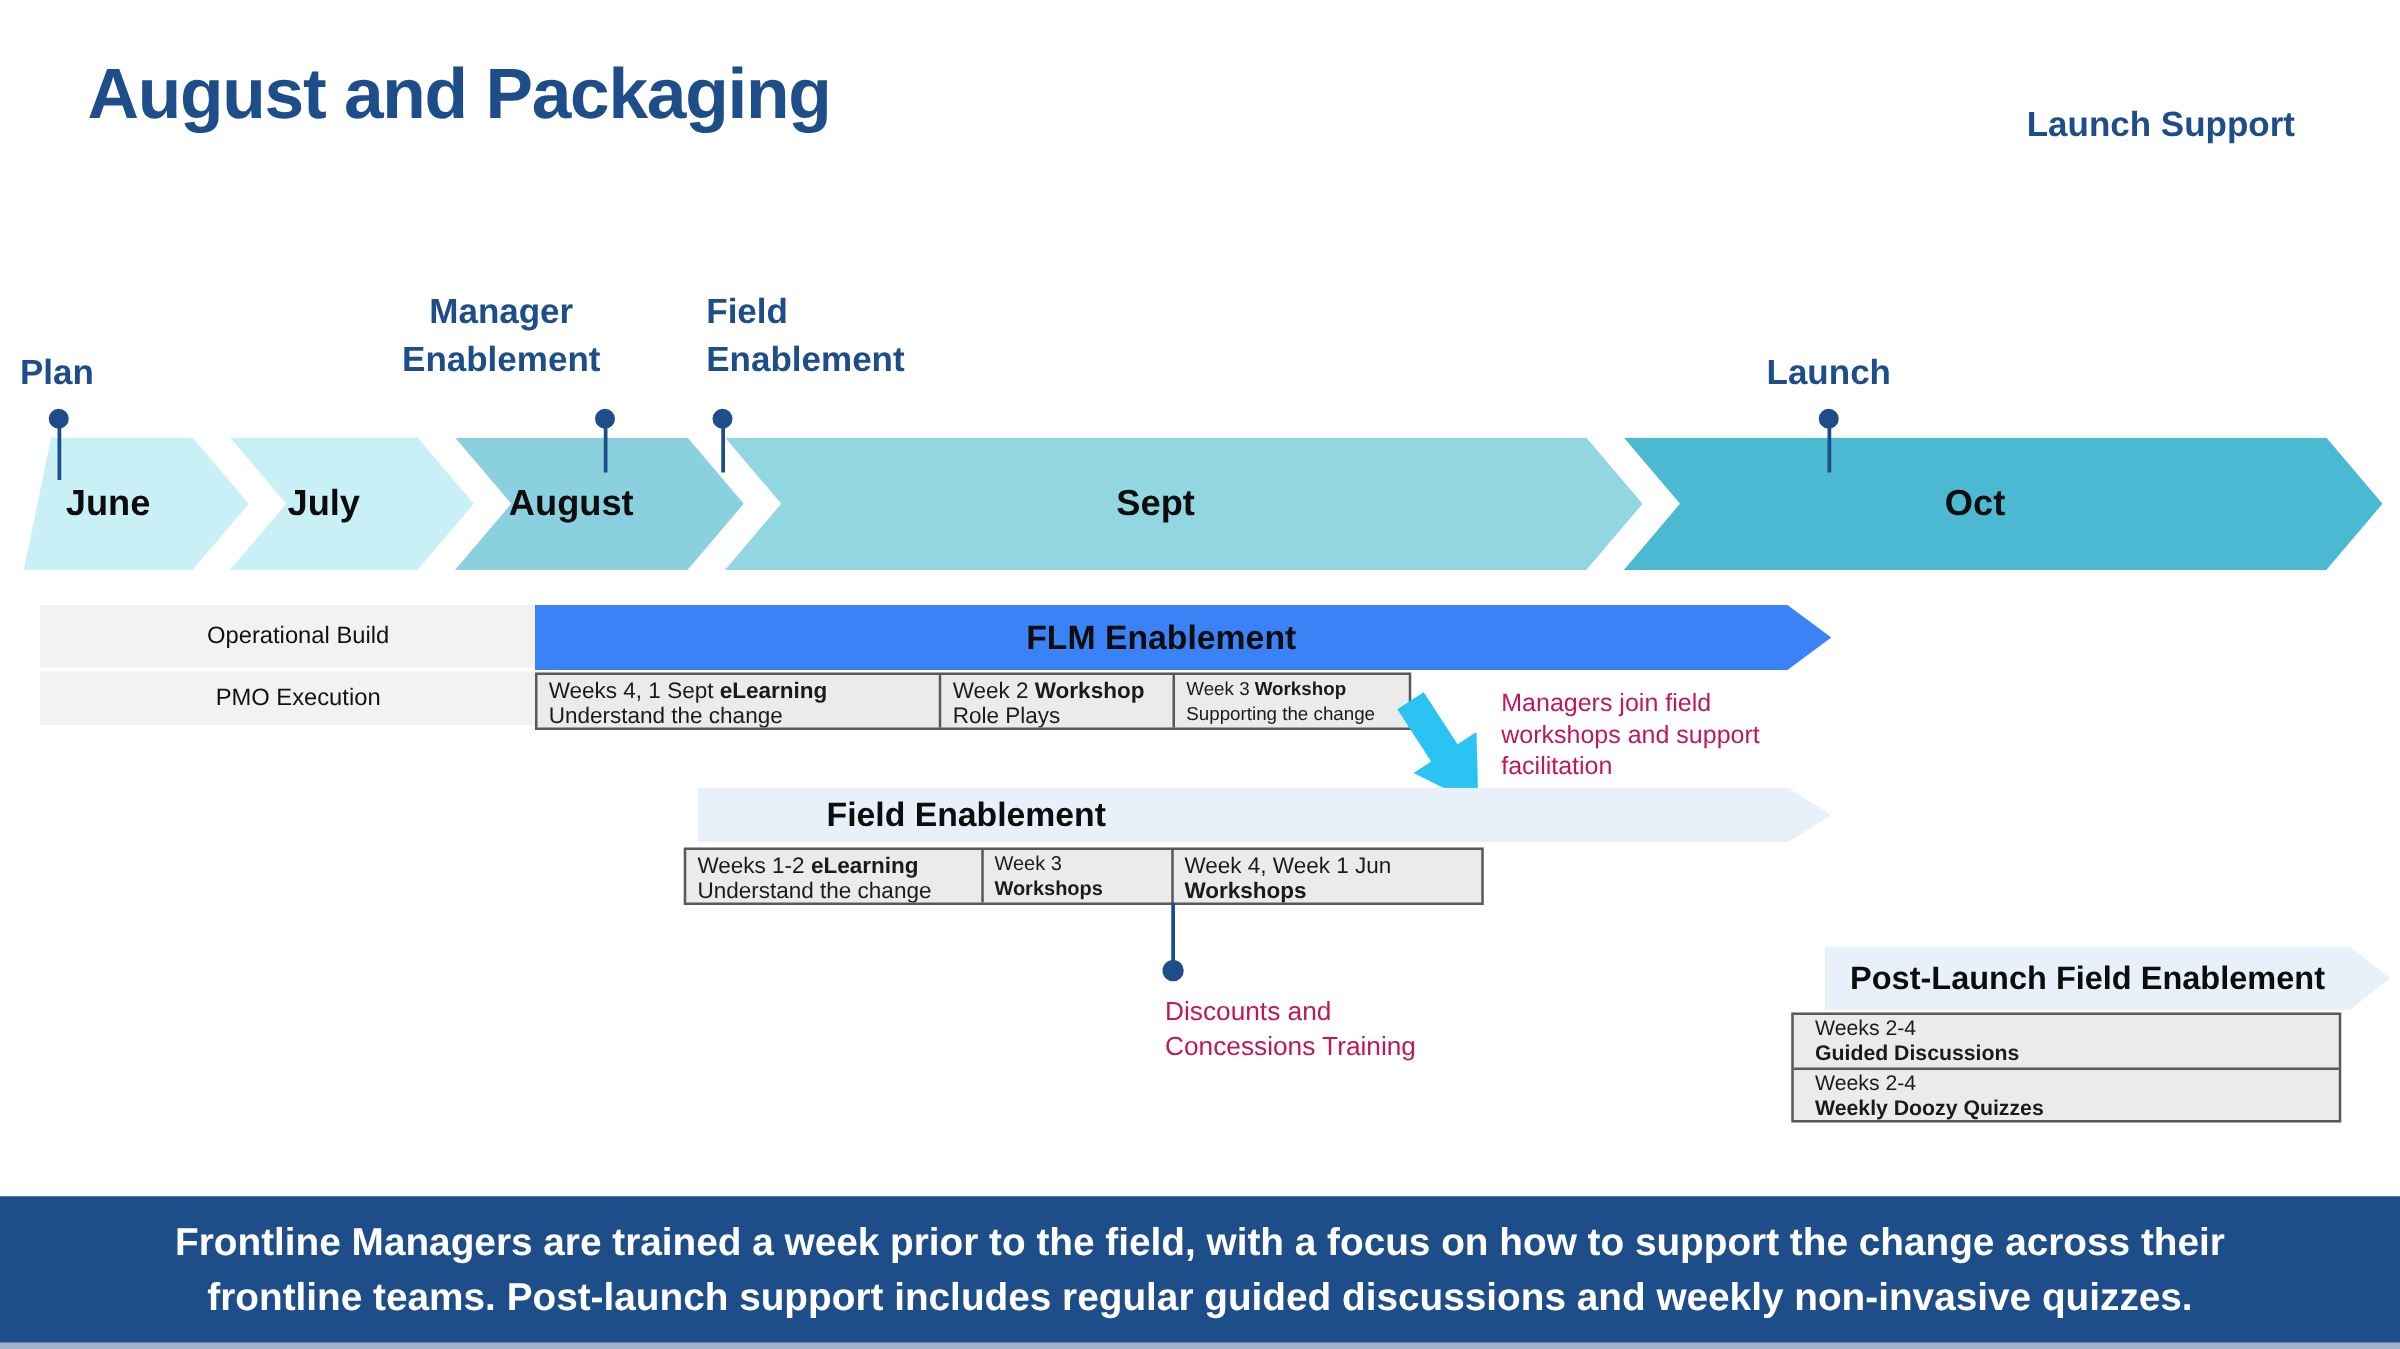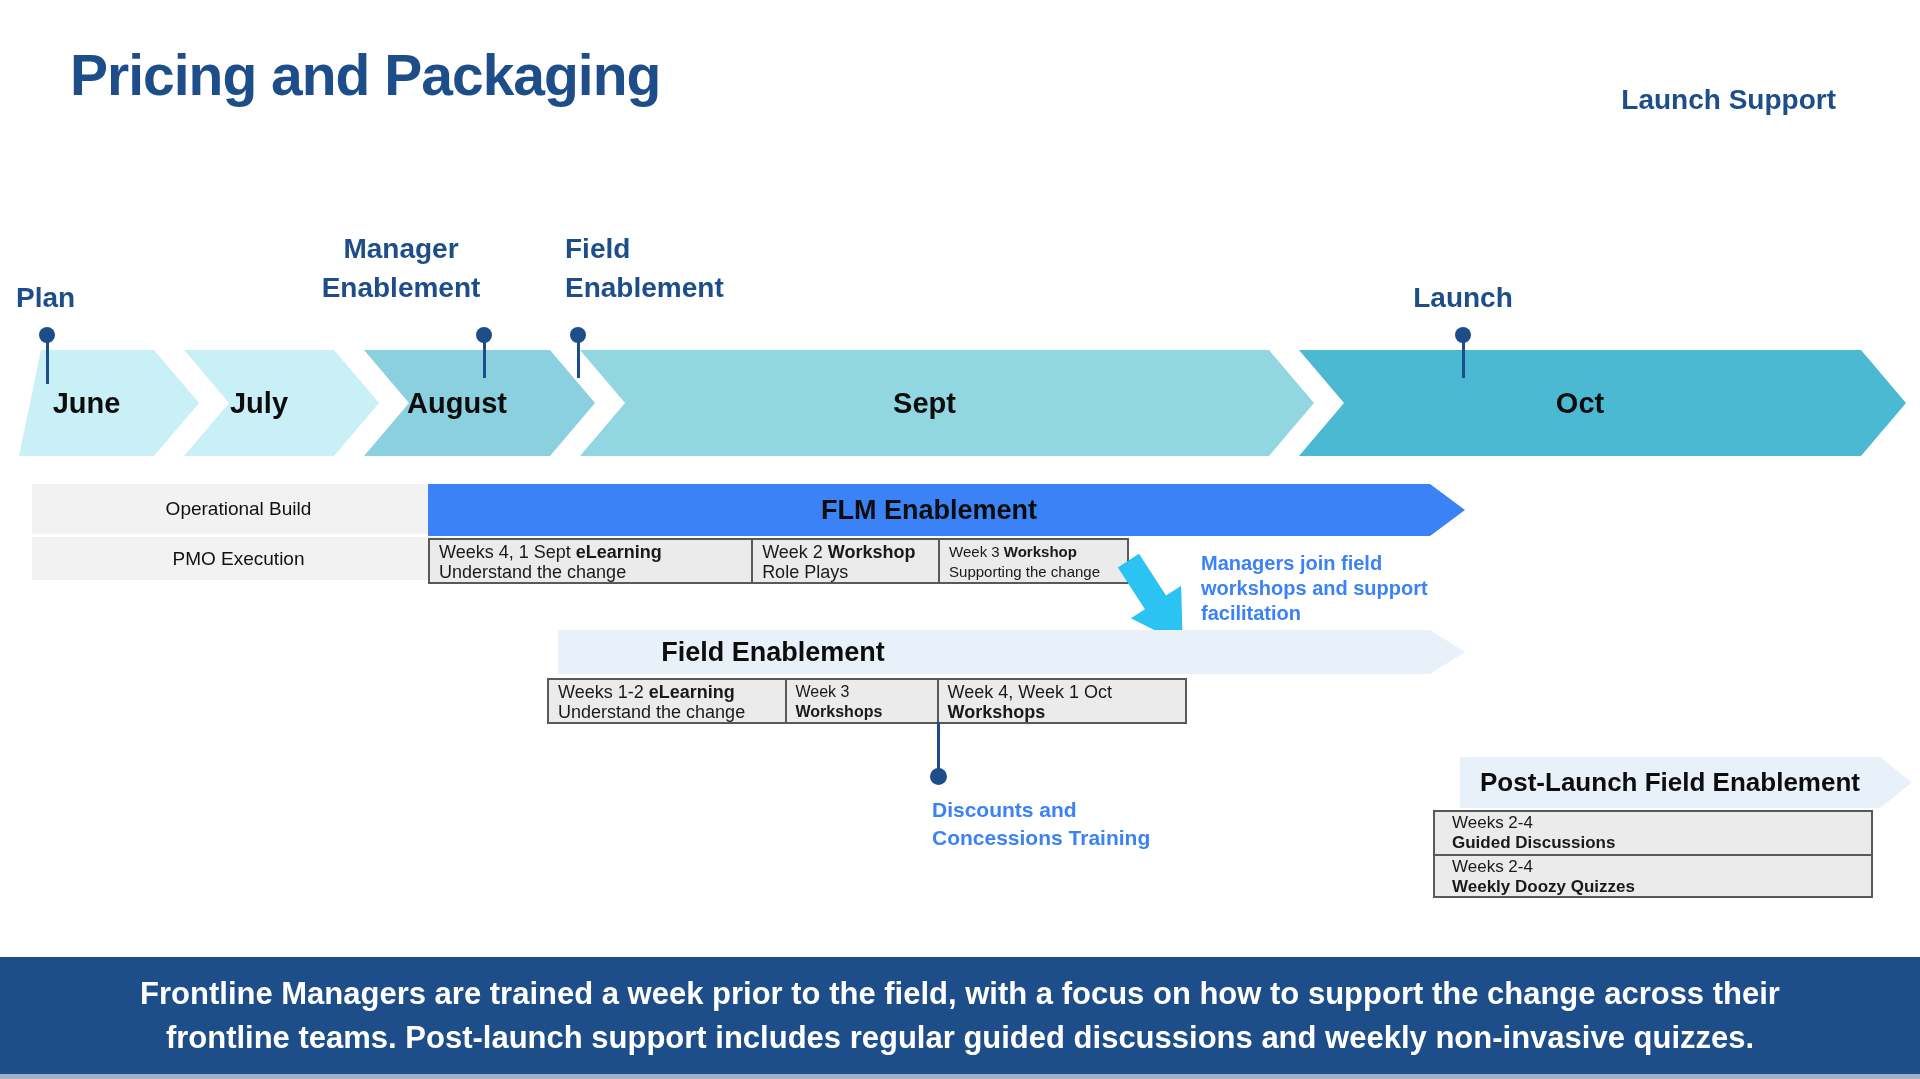--- a/index.html
+++ b/index.html
@@ -69,40 +69,40 @@
   .post-table { position:absolute; left:1433px; top:810px; width:440px; border:2px solid #595959; background:#ebebeb; }
   .post-row { height:42px; padding:1px 0 0 17px; line-height:20px; font-size:17px; color:#1a1a1a; }
   .post-row + .post-row { border-top:2px solid #595959; }
   .post-row .b { font-weight:bold; }
 
   
   .conn-line { position:absolute; left:937px; top:722px; width:3px; height:48px; background:#1d4e89; }
   .conn-dot  { position:absolute; left:930px; top:768px; width:17px; height:17px; border-radius:50%; background:#1d4e89; }
 
   
-  .note { position:absolute; font-weight:bold; color:#3b82f6; }
+  .note { position:absolute; font-weight:normal; color:#be185d; }
   .note-managers  { left:1201px; top:551px; width:238px; font-size:20px; line-height:25px; }
   .note-discounts { left:932px;  top:796px; width:240px; font-size:21px; line-height:28px; }
 
   
   .cyan-arrow { position:absolute; left:1126px; top:552px; width:60px; height:100px;
                 transform:rotate(-33deg);
                 clip-path: polygon(28% 0, 70% 0, 70% 50%, 100% 50%, 49% 100%, 0 50%, 28% 50%); }
 
   
   .footer { position:absolute; left:0; top:957px; width:1920px; height:122px; background:#1d4e89; }
   .footer .ftxt { padding-top:15px; text-align:center; color:#ffffff; font-size:31px; font-weight:bold; line-height:44px; }
   .footer-strip { position:absolute; left:0; top:1074px; width:1920px; height:5px; background:#9fb2c6; }
 </style>
 </head>
 <body>
 
 <div class="slide">
 
-  <div class="title">Pricing and Packaging</div>
+  <div class="title">August and Packaging</div>
   <div class="subtitle">Launch Support</div>
 
   <div class="ms-label ms-plan">
     <div>Plan</div>
   </div>
   <div class="ms-label ms-mgr">
     <div>Manager</div>
     <div>Enablement</div>
   </div>
   <div class="ms-label ms-field">
@@ -176,21 +176,21 @@
   <div class="dt dt-field">
     <div class="cell fs18" style="width:239px;">
       <div><span>Weeks 1-2 </span><b>eLearning</b></div>
       <div>Understand the change</div>
     </div>
     <div class="cell fs16" style="width:153px;">
       <div><span>Week 3 </span><b>Workshops</b></div>
 
     </div>
     <div class="cell fs18" style="width:248px;">
-      <div><span>Week 4, Week 1 Oct </span><b>Workshops</b></div>
+      <div><span>Week 4, Week 1 Jun </span><b>Workshops</b></div>
 
     </div>
   </div>
 
   <div class="conn-line"></div>
   <div class="conn-dot"></div>
   <div class="note note-discounts">Discounts and Concessions Training</div>
 
   <div class="banner bn-post" style="background-color: rgb(232, 241, 250);">
     <div class="bn-title">Post-Launch Field Enablement</div>

